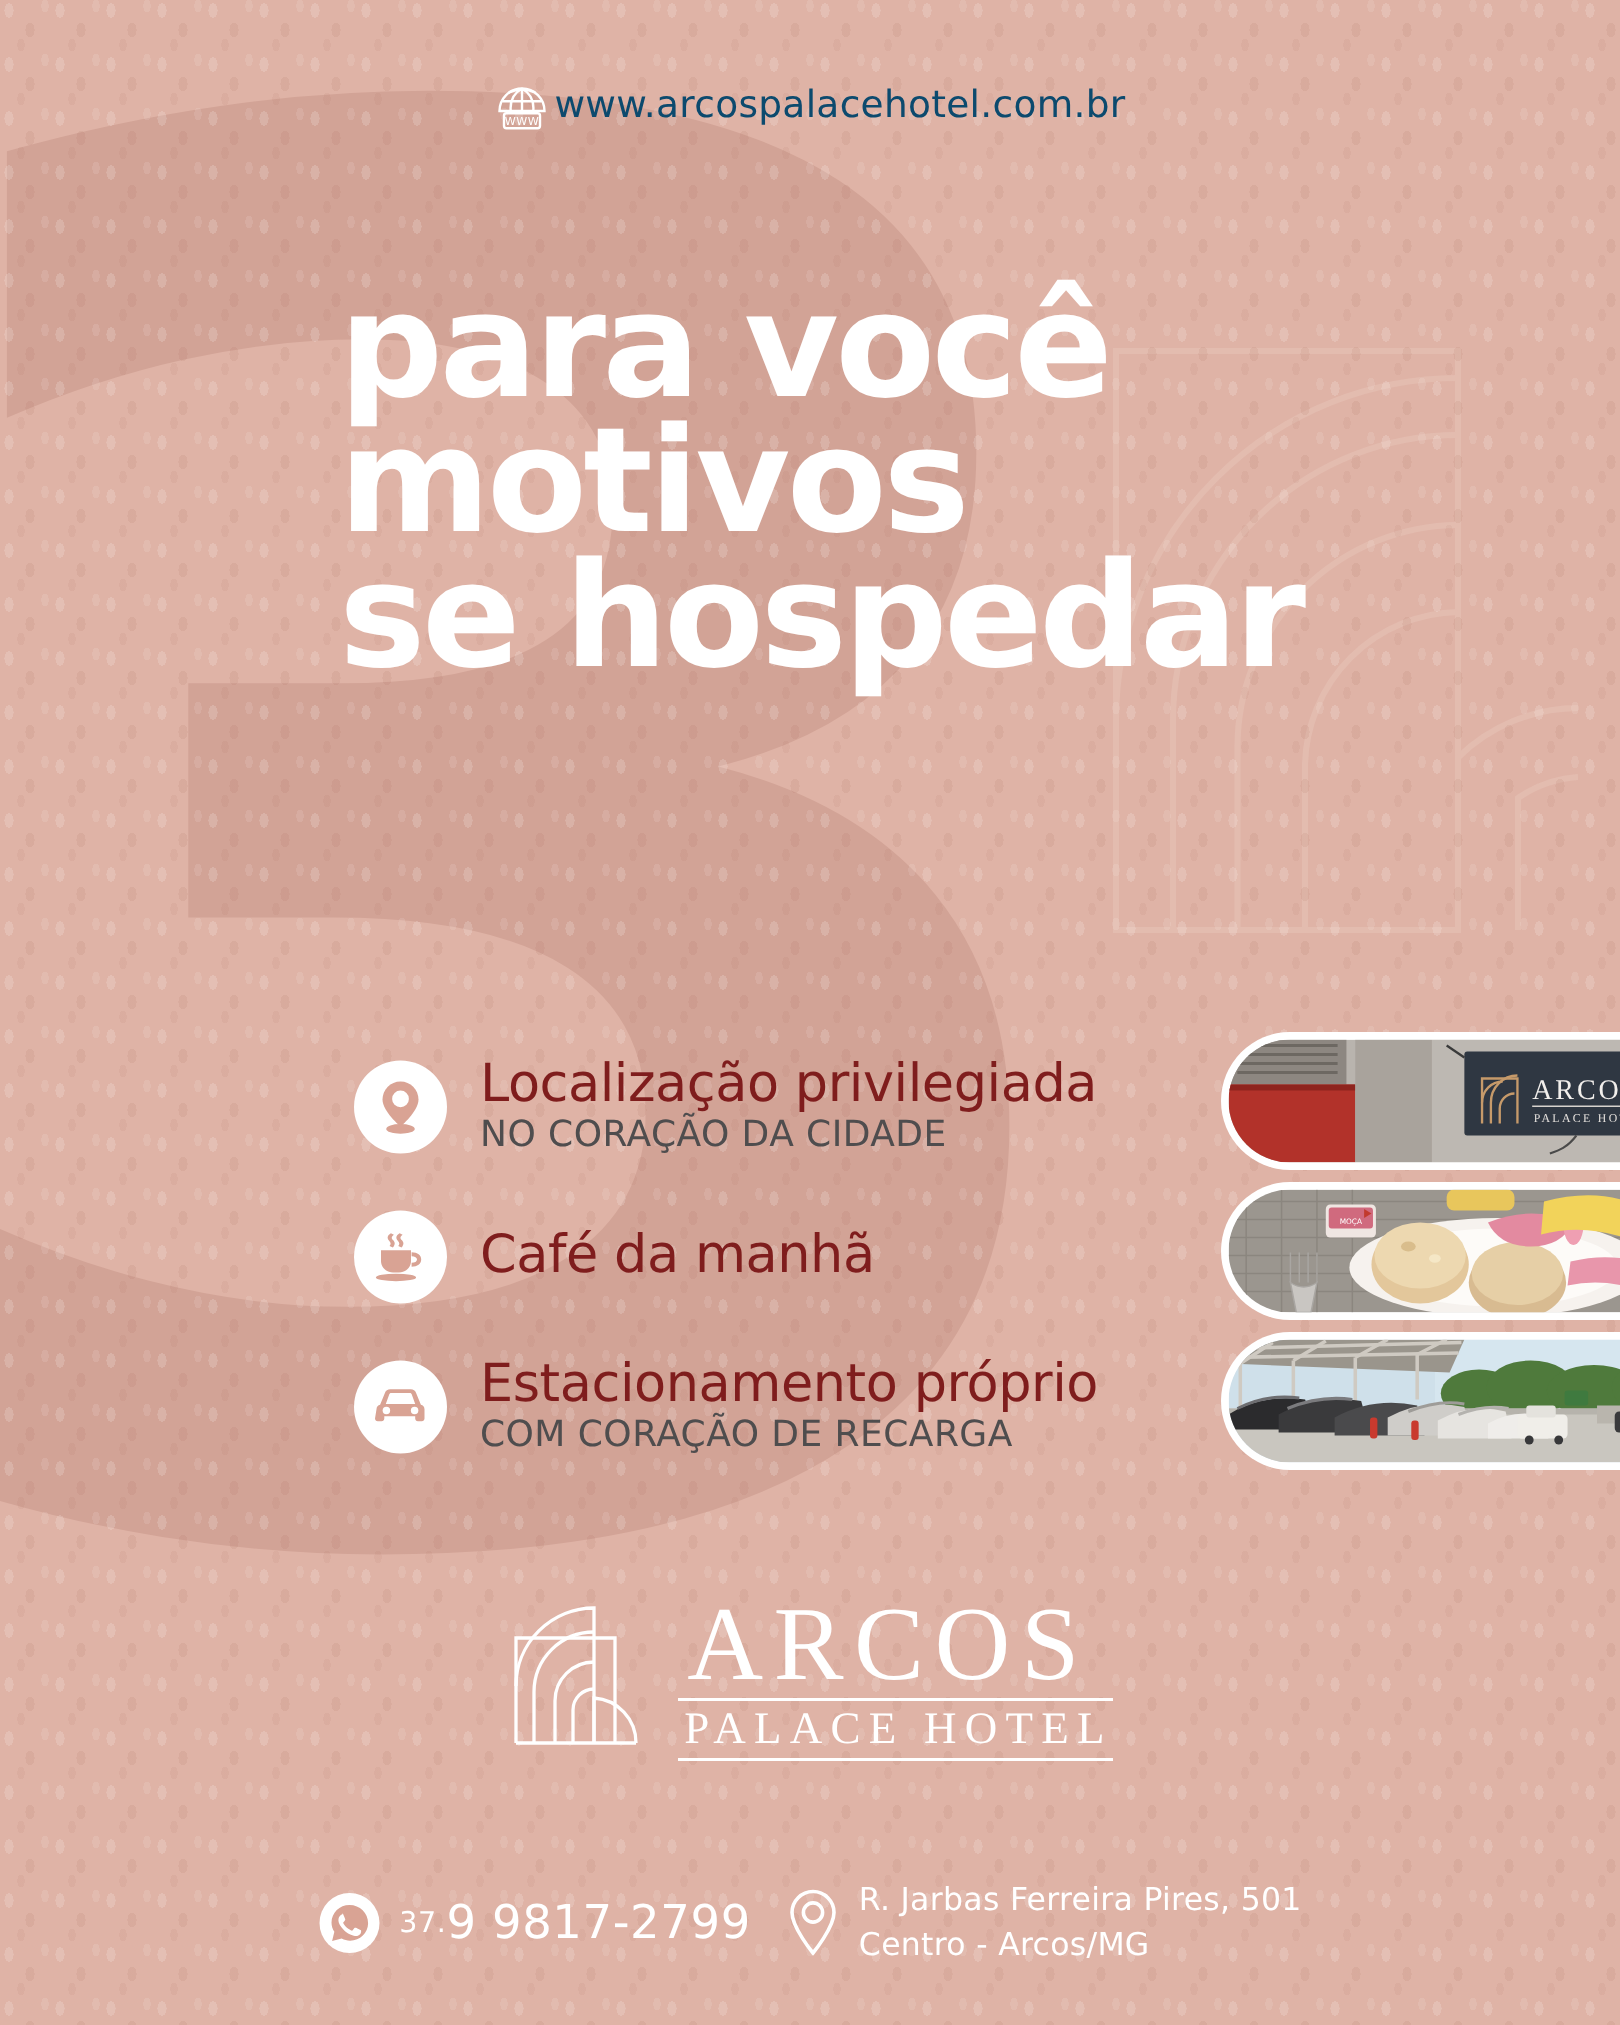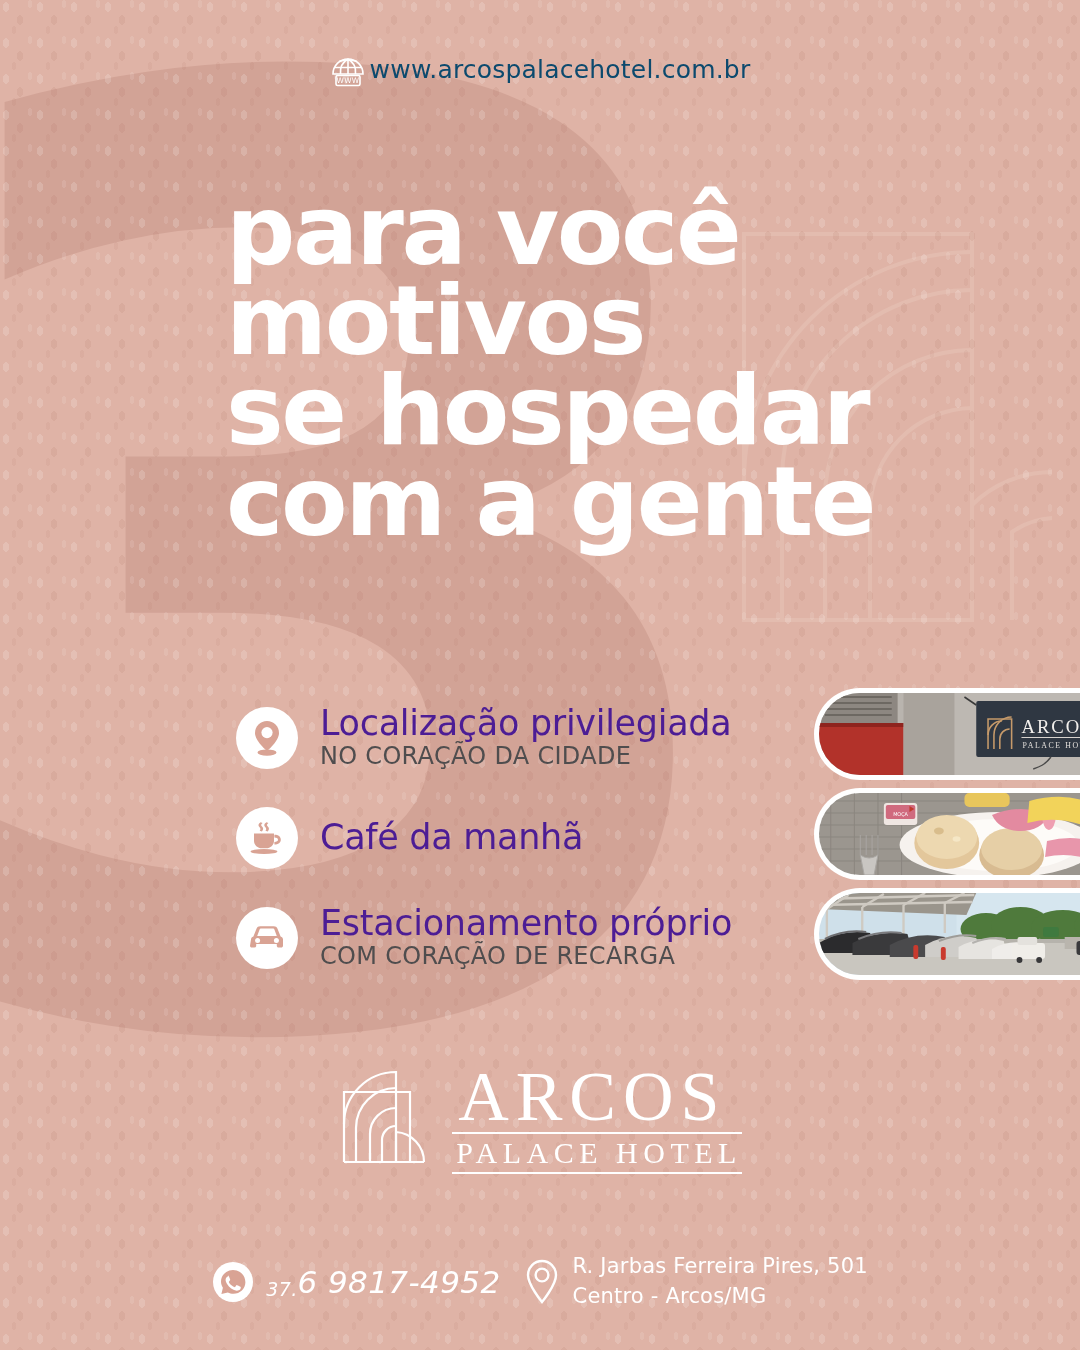--- a/index.html
+++ b/index.html
@@ -54,21 +54,21 @@
   .headline div{white-space:nowrap;}
   
   .features{position:absolute;left:236px;top:690px;width:600px;}
   .feat{display:flex;align-items:center;height:96px;margin-bottom:4px;}
   .feat .circ{
     width:62px;height:62px;border-radius:50%;background:#fff;
     display:flex;align-items:center;justify-content:center;flex:0 0 62px;
   }
   .feat .txt{margin-left:22px;}
   .feat .t1{
-    color:#4c1d95;font-size:35px;line-height:1.02;letter-spacing:-.3px;
+    color:#7f1d1d;font-size:35px;line-height:1.02;letter-spacing:-.3px;
     font-family:"DejaVu Sans", sans-serif;font-weight:400;
   }
   .feat .t2{
     color:#4f4d4e;font-size:24px;line-height:1.15;letter-spacing:.3px;
     font-family:"DejaVu Sans", sans-serif;font-weight:400;margin-top:1px;
   }
   
   .photos{position:absolute;left:814px;top:688px;}
   .pframe{
     width:290px;height:92px;margin-bottom:8px;
@@ -93,21 +93,21 @@
     font-family:"Liberation Serif", serif;font-size:30px;letter-spacing:5.5px;
     font-weight:400;text-align:center;padding:4px 0 4px 4px;
   }
   
   .footer{
     position:absolute;left:0;top:1252px;width:1080px;
     display:flex;align-items:center;justify-content:center;gap:22px;
     color:#fff;font-family:"DejaVu Sans", sans-serif;
   }
   .fgrp{display:flex;align-items:center;gap:12px;}
-  .phone{font-size:31px;letter-spacing:.4px;display:flex;align-items:flex-end;font-style:italic;}
+  .phone{font-size:31px;letter-spacing:.4px;display:flex;align-items:center;}
   .phone .ddd{font-size:19px;}
   .addr{font-size:21px;line-height:1.42;letter-spacing:.2px;}
 </style>
 </head>
 <body>
 
 <div id="poster">
 
   <div class="bignum">3</div>
 
@@ -135,21 +135,20 @@
       </g>
       <text x="18" y="33.2" font-family="DejaVu Sans, sans-serif" font-size="7.4" fill="#fff" text-anchor="middle" letter-spacing="0.4">WWW</text>
     </svg>
     <span class="url">www.arcospalacehotel.com.br</span>
   </div>
 
   <div class="headline">
     <div>para você</div>
     <div>motivos</div>
     <div>se hospedar</div>
-    <div>com a gente</div>
   </div>
 
   <div class="features">
 
     <div class="feat">
       <div class="circ">
         <svg width="34" height="38" viewBox="0 0 34 38">
           <path d="M17 2 C10.4 2 5 7.4 5 14 C5 22 17 32 17 32 C17 32 29 22 29 14 C29 7.4 23.6 2 17 2 Z" fill="#d9a394"></path>
           <circle cx="17" cy="13.6" r="5.6" fill="#fff"></circle>
           <ellipse cx="17" cy="33.6" rx="9.5" ry="3.2" fill="#d9a394"></ellipse>
@@ -349,21 +348,21 @@
 
   <div class="footer">
     <div class="fgrp">
       <svg width="42" height="42" viewBox="0 0 42 42">
         <circle cx="21" cy="21" r="20" fill="#fff"></circle>
         <path d="M21 9 C14.4 9 9 14.2 9 20.6 c0 2.3 .7 4.4 1.9 6.2 L9.4 33 l6.4 -1.6 c1.7 .9 3.6 1.4 5.6 1.4 c6.6 0 12 -5.2 12 -11.6 C33.4 14.2 27.9 9 21 9 Z" fill="#d9a394"></path>
         <path d="M16.2 15.4 c-.4 0 -.9 .1 -1.3 .6 c-.5 .5 -1.3 1.3 -1.3 3.1 c0 1.9 1.3 3.6 1.5 3.9 c.2 .3 2.6 4.2 6.4 5.7 c3.1 1.2 3.8 1 4.5 .9 c.7 -.1 2.2 -.9 2.5 -1.8 c.3 -.9 .3 -1.6 .2 -1.8 c-.1 -.2 -.4 -.3 -.8 -.5 c-.4 -.2 -2.3 -1.2 -2.7 -1.3 c-.4 -.1 -.6 -.2 -.9 .2 c-.3 .4 -1 1.3 -1.2 1.5 c-.2 .3 -.4 .3 -.8 .1 c-.4 -.2 -1.7 -.7 -3.2 -2 c-1.2 -1.1 -2 -2.4 -2.2 -2.8 c-.2 -.4 0 -.6 .2 -.8 c.2 -.2 .4 -.5 .6 -.7 c.2 -.2 .2 -.4 .4 -.7 c.1 -.3 .1 -.5 0 -.7 c-.1 -.2 -.9 -2.2 -1.2 -3 c-.3 -.7 -.6 -.6 -.8 -.7 z" fill="#fff"></path>
       </svg>
       <div class="phone">
         <span class="ddd">37.</span>
-          <span>6 9817-4952</span>
+          <span>9 9817-2799</span>
       </div>
     </div>
     <div class="fgrp">
       <svg width="38" height="48" viewBox="0 0 38 48">
         <path d="M19 3 C11.3 3 5 9.3 5 17 C5 27 19 44 19 44 C19 44 33 27 33 17 C33 9.3 26.7 3 19 3 Z" fill="none" stroke="#fff" stroke-width="2.4"></path>
         <circle cx="19" cy="17" r="6.4" fill="none" stroke="#fff" stroke-width="2.4"></circle>
       </svg>
       <div class="addr">
         <div>R. Jarbas Ferreira Pires, 501</div>
         <div>Centro - Arcos/MG</div>

